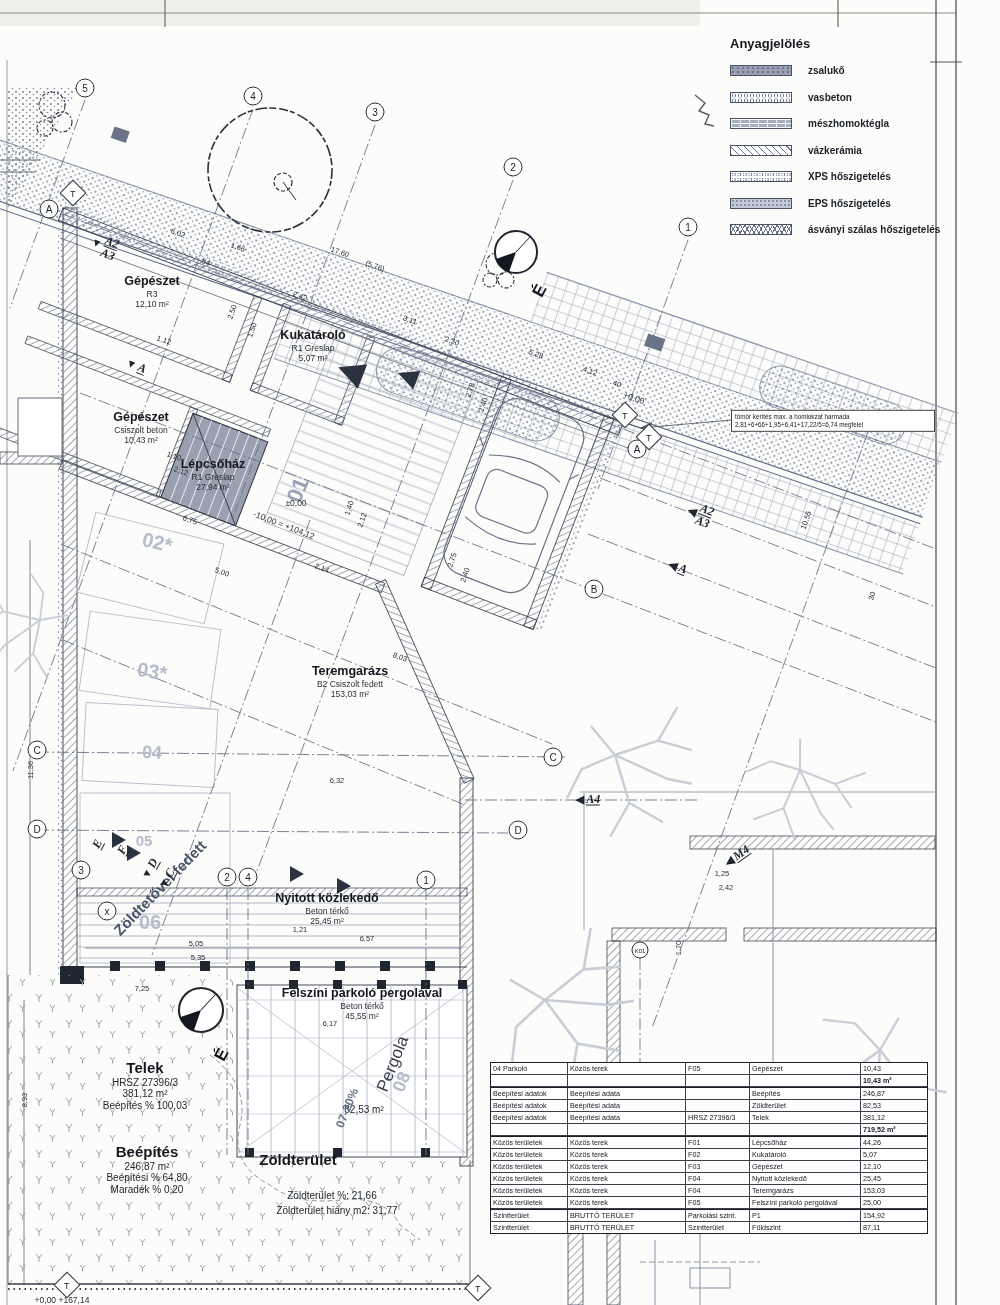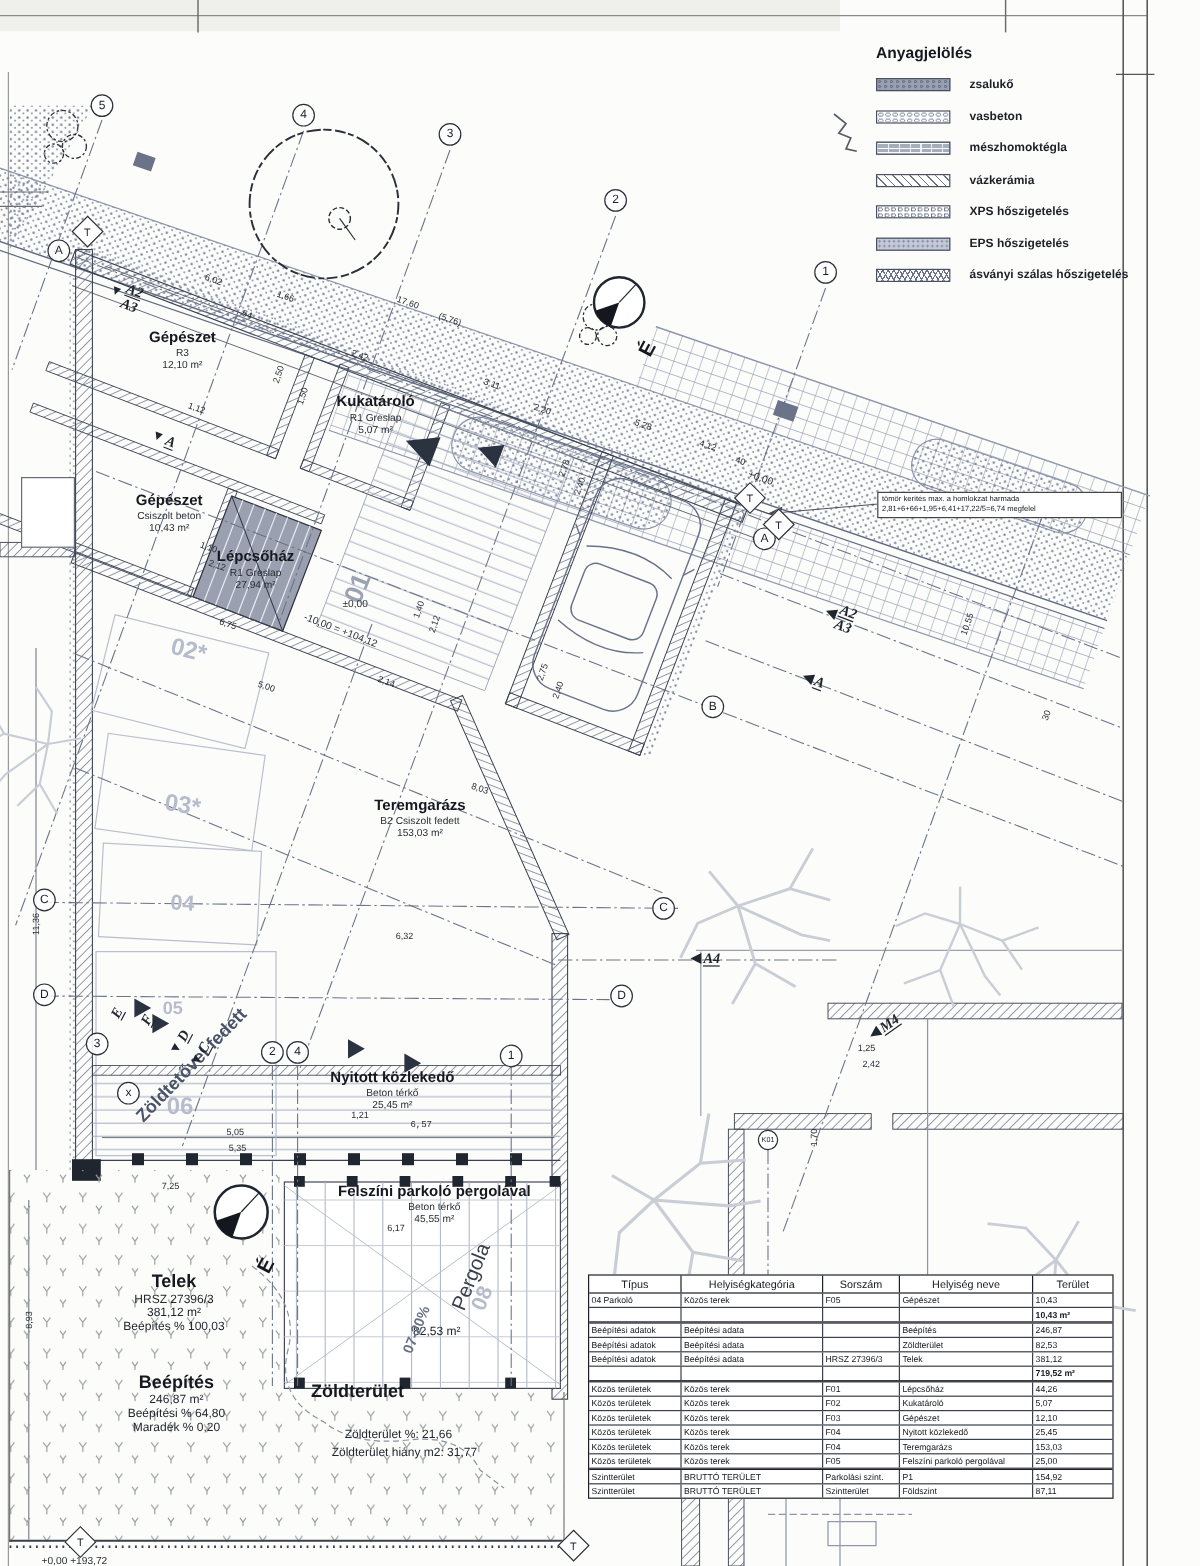--- a/index.html
+++ b/index.html
@@ -328,21 +328,21 @@
       <div class="dim abs" style="left: 349px; top: 508px; transform: translate(-50%, -50%) rotate(-71deg);">1,40</div>
       <div class="dim abs" style="left: 362px; top: 520px; transform: translate(-50%, -50%) rotate(-71deg);">2,12</div>
       <div class="dim abs" style="left: 190px; top: 520px; transform: translate(-50%, -50%) rotate(19deg);">6,75</div>
       <div class="dim abs" style="left: 222px; top: 572px; transform: translate(-50%, -50%) rotate(19deg);">5,00</div>
       <div class="dim abs" style="left: 322px; top: 568px; transform: translate(-50%, -50%) rotate(19deg);">2,14</div>
       <div class="dim abs" style="left: 452px; top: 560px; transform: translate(-50%, -50%) rotate(-71deg);">2,75</div>
       <div class="dim abs" style="left: 465px; top: 575px; transform: translate(-50%, -50%) rotate(-71deg);">2,40</div>
       <div class="dim abs" style="left: 400px; top: 657px; transform: translate(-50%, -50%) rotate(19deg);">8,03</div>
       <div class="dim abs" style="left: 337px; top: 780px; transform: translate(-50%, -50%);">6,32</div>
       <div class="dim abs" style="left: 300px; top: 929px; transform: translate(-50%, -50%);">1,21</div>
-      <div class="dim abs" style="left: 351px; top: 938px; transform: translate(-50%, -50%); font-family: Liberation Mono, monospace;">6,57</div>
+      <div class="dim abs" style="left: 367px; top: 938px; transform: translate(-50%, -50%);">6,57</div>
       <div class="dim abs" style="left: 196px; top: 943px; transform: translate(-50%, -50%);">5,05</div>
       <div class="dim abs" style="left: 198px; top: 957px; transform: translate(-50%, -50%);">5,35</div>
       <div class="dim abs" style="left: 330px; top: 1023px; transform: translate(-50%, -50%);">6,17</div>
       <div class="dim abs" style="left: 142px; top: 988px; transform: translate(-50%, -50%);">7,25</div>
       <div class="dim abs" style="left: 722px; top: 873px; transform: translate(-50%, -50%);">1,25</div>
       <div class="dim abs" style="left: 726px; top: 887px; transform: translate(-50%, -50%);">2,42</div>
       <div class="dim abs" style="left: 678px; top: 948px; transform: translate(-50%, -50%) rotate(-90deg);">1,70</div>
       <div class="dim abs" style="left: 30px; top: 770px; transform: translate(-50%, -50%) rotate(-90deg);">11,36</div>
       <div class="dim abs" style="left: 24px; top: 1100px; transform: translate(-50%, -50%) rotate(-90deg);">8,93</div>
       <div class="dim abs" style="left: 806px; top: 520px; transform: translate(-50%, -50%) rotate(-71deg);">10,55</div>
@@ -467,21 +467,21 @@
     </div>
       <div class="lbl abs lev" style="left: 284px; top: 525px; transform: translate(-50%, -50%) rotate(21deg);">
       <div class="l1">-10,00 = +104,12</div>
 
     </div>
       <div class="lbl abs lev" style="left: 634px; top: 398px; transform: translate(-50%, -50%) rotate(19deg);">
       <div class="l1">+0,00</div>
 
     </div>
       <div class="lbl abs lev" style="left: 62px; top: 1300px; transform: translate(-50%, -50%);">
-      <div class="l1">+0,00  +193,72</div>
+      <div class="l1">+0,00  +167,14</div>
 
     </div>
       <div class="lbl abs north" style="left: 540px; top: 291px; transform: translate(-50%, -50%) rotate(-62deg);">
       <div class="l1">É</div>
 
     </div>
       <div class="lbl abs north" style="left: 222px; top: 1055px; transform: translate(-50%, -50%) rotate(-62deg);">
       <div class="l1">É</div>
 
     </div>
@@ -606,28 +606,20 @@
         <div class="ltxt">EPS hőszigetelés</div>
       </div>
         <div class="lrow">
         <div class="sw sw-asvanyi"></div>
         <div class="ltxt">ásványi szálas hőszigetelés</div>
       </div>
       </div>
 </div>
 
 <div id="rtable">
-  <div id="thead">
-
-  <div class="th c1">Típus</div>
-        <div class="th c2">Helyiségkategória</div>
-        <div class="th c3">Sorszám</div>
-        <div class="th c4">Helyiség neve</div>
-        <div class="th c5">Terület</div>
-      </div>
   <div id="tbody">
 
   <div class="trow">
         <div class="tc c1">04 Parkoló</div>
         <div class="tc c2">Közös terek</div>
         <div class="tc c3">F05</div>
         <div class="tc c4">Gépészet</div>
         <div class="tc c5">10,43</div>
       </div>
         <div class="trow sub">

